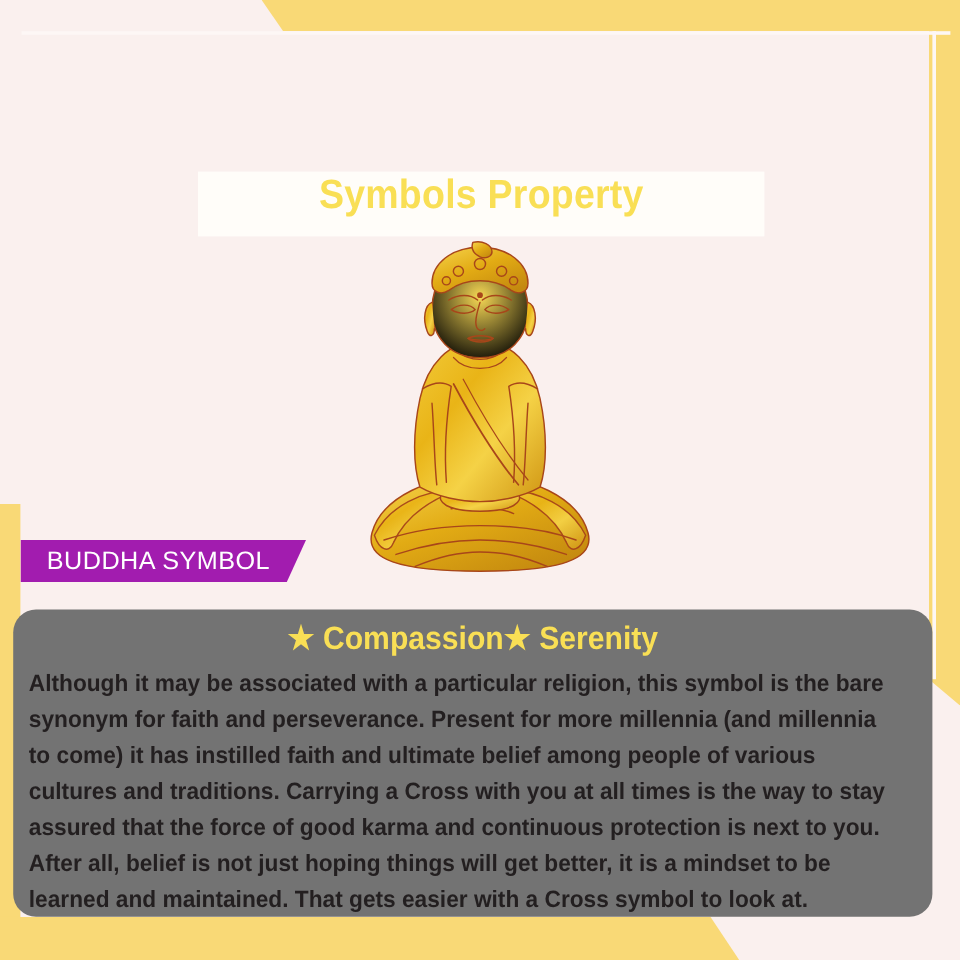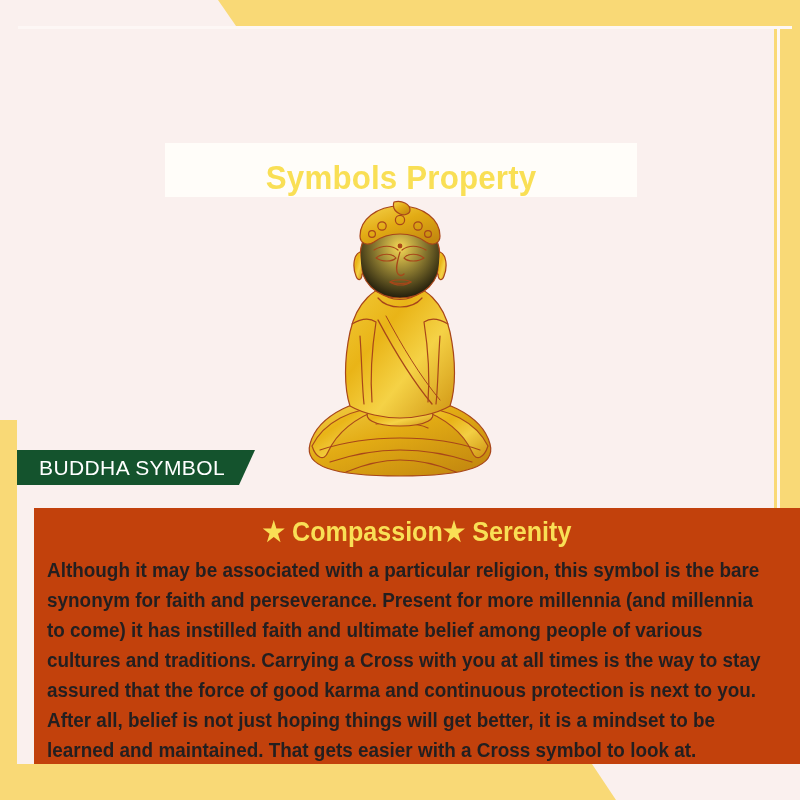--- a/index.html
+++ b/index.html
@@ -100,21 +100,21 @@
 
   
   .title-banner {
     position: absolute;
     left: 165px;
     top: 143px;
     width: 472px;
     height: 54px;
     background: #fffdf9;
     display: flex;
-    align-items: flex-end;
+    align-items: flex-start;
     justify-content: center;
   }
   .title-text {
     font-size: 34px;
     font-weight: bold;
     color: #f9df55;
     letter-spacing: 0.2px;
     transform: scaleX(0.92);
     white-space: nowrap;
   }
@@ -133,41 +133,42 @@
     height: 290px;
   }
 
   
   .ribbon {
     position: absolute;
     left: 17px;
     top: 450px;
     width: 238px;
     height: 35px;
-    background: #14532d;
+    background: #a21caf;
     clip-path: polygon(0 0, 238px 0, 222px 35px, 0 35px);
     display: flex;
     align-items: center;
   }
   .ribbon-label {
     color: #ffffff;
     font-size: 21px;
     letter-spacing: 0.4px;
     padding-left: 22px;
     font-weight: 400;
   }
 
   
   .content-panel {
     position: absolute;
-    left: 34px;
+    left: 11px;
     top: 508px;
     width: 766px;
     height: 256px;
-    background: #c2410c;
+    background: #737373;
+    border-radius: 19px;
   }
 
   .subtitle {
     margin-top: 8px;
     text-align: center;
     font-size: 27px;
     font-weight: bold;
     color: #f9df55;
     transform: scaleX(0.93);
     white-space: nowrap;

